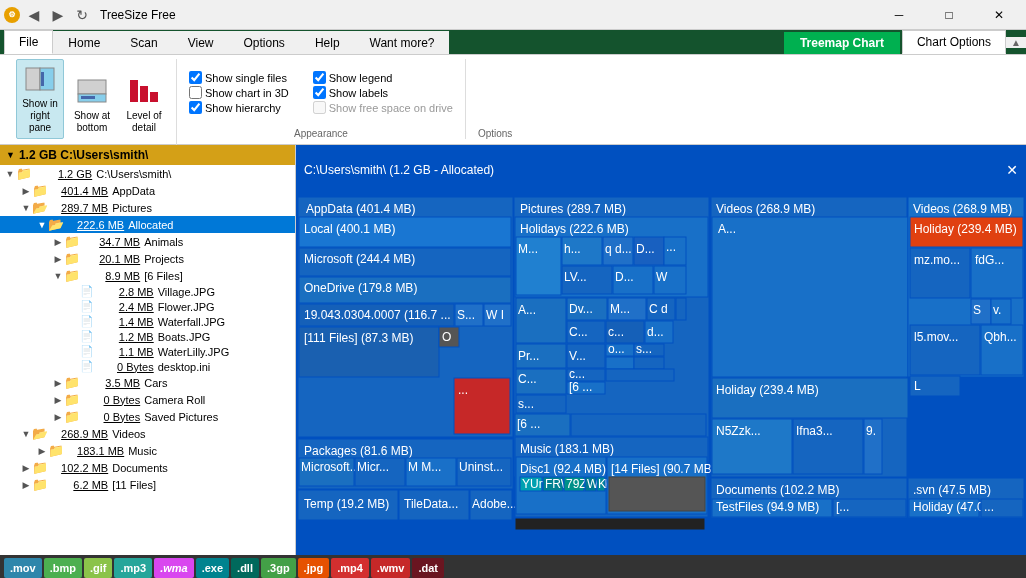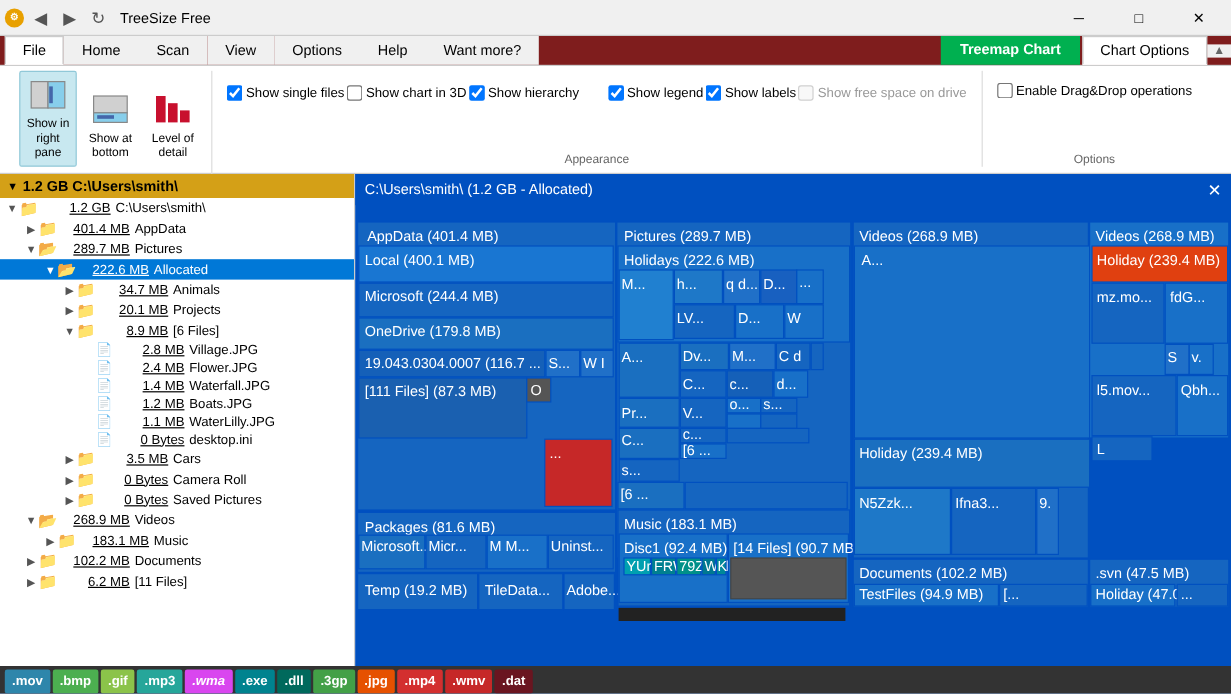--- a/index.html
+++ b/index.html
@@ -39,21 +39,21 @@
     .ribbon-btn {
       display: flex; flex-direction: column; align-items: center; justify-content: flex-end;
       width: 48px; min-height: 60px; padding: 4px 2px; cursor: pointer;
       background: none; border: 1px solid transparent; border-radius: 2px; font-size: 10px;
     }
     .ribbon-btn.active { background: #c8e8f0; border-color: #90c8d8; }
     .ribbon-icon { width: 32px; height: 32px; display: flex; align-items: center; justify-content: center; margin-bottom: 2px; }
     .ribbon-btn-label { font-size: 10px; text-align: center; line-height: 1.2; color: #000; }
 
     
-    .ribbon-checks { display: flex; flex-direction: row; gap: 2px; padding: 6px 0; }
+    .ribbon-checks { display: flex; flex-direction: column; gap: 2px; padding: 6px 0; }
     .ribbon-check-row { display: flex; align-items: center; gap: 3px; }
     .ribbon-check-row input[type=checkbox] { width: 13px; height: 13px; cursor: pointer; }
     .ribbon-check-row label { font-size: 11px; color: #000; cursor: pointer; white-space: nowrap; }
     .ribbon-check-row label.disabled { color: #999; }
 
     
     .main { display: flex; height: calc(578px - 30px - 22px - 90px - 26px); }
 
     
     .tree-panel {
@@ -75,21 +75,21 @@
     .tree-name { font-size: 11px; color: inherit; }
     .folder-icon { color: #ffd700; font-size: 13px; }
     .folder-icon-open { color: #ffc200; font-size: 13px; }
 
     
     .treemap-panel {
       flex: 1; background: #0050c0; overflow: hidden; position: relative;
       display: flex; flex-direction: column;
     }
     .treemap-header {
-      background: #0050c0; color: white; padding: 5px 8px;
+      background: #0050c0; color: white; padding: 17px 8px;
       font-size: 11px; display: flex; align-items: center; justify-content: space-between;
     }
     .treemap-close { color: white; cursor: pointer; font-size: 14px; }
     .treemap-body { flex: 1; position: relative; overflow: hidden; }
 
     
     .legend-bar {
       display: flex; height: 26px; background: #333; align-items: center;
       padding: 2px 4px; gap: 2px; overflow: hidden;
     }
@@ -105,21 +105,21 @@
   <div class="logo">⚙</div>
   <button class="nav-btn">◀</button>
   <button class="nav-btn">▶</button>
   <button class="nav-btn">↻</button>
   <span class="title">TreeSize Free</span>
   <button class="win-btn">─</button>
   <button class="win-btn">□</button>
   <button class="win-btn close">✕</button>
 </div>
 
-<div style="display:flex; background:#7f1d1d; border-bottom: 1px solid #ccc; padding-left:4px;">
+<div style="display:flex; align-items:flex-end; background:#14532d; border-bottom: 1px solid #ccc; padding-left:4px;">
   <div class="ribbon-tab active">File</div>
   <div class="ribbon-tab">Home</div>
   <div class="ribbon-tab">Scan</div>
   <div class="ribbon-tab">View</div>
   <div class="ribbon-tab">Options</div>
   <div class="ribbon-tab">Help</div>
   <div class="ribbon-tab">Want more?</div>
   <div style="flex:1"></div>
   <div style="background:#00b050; color:white; padding:4px 16px; font-size:12px; cursor:pointer; font-weight:bold;">Treemap Chart</div>
   <div style="background:white; border:1px solid #ccc; border-bottom:1px solid white; padding:4px 14px; font-size:12px; cursor:pointer; margin-left:2px; position:relative; z-index:2;">Chart Options</div>
@@ -195,26 +195,20 @@
         <div class="ribbon-check-row">
           <input type="checkbox" id="chk6" disabled="" style="">
           <label for="chk6" class="disabled">Show free space on drive</label>
         </div>
       </div>
     </div>
     <div class="ribbon-group-label">Appearance</div>
   </div>
 
   <div class="ribbon-group" style="padding: 0 12px;">
-    <div style="display:flex; flex:1; align-items:flex-start; padding-top:10px;">
-      <div class="ribbon-check-row">
-        <input type="checkbox" id="chk7" style="">
-        <label for="chk7">Enable Drag&amp;Drop operations</label>
-      </div>
-    </div>
     <div class="ribbon-group-label">Options</div>
   </div>
 </div>
 
 <div class="main" style="height: 410px; display:flex;">
 
   <div class="tree-panel">
     <div class="tree-header">
       <span style="font-size:9px;">▼</span>
       <span>1.2 GB   C:\Users\smith\</span>

